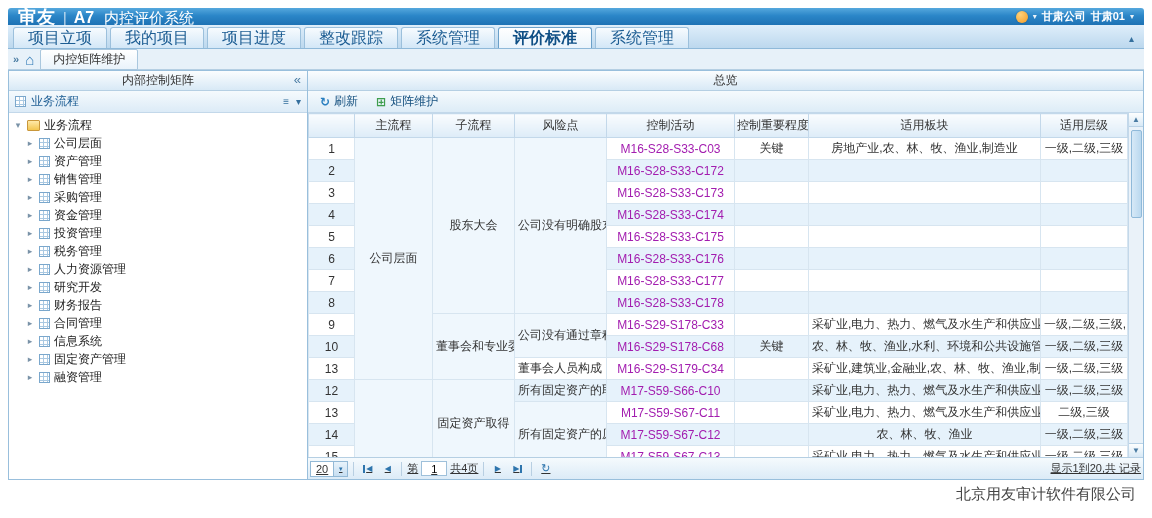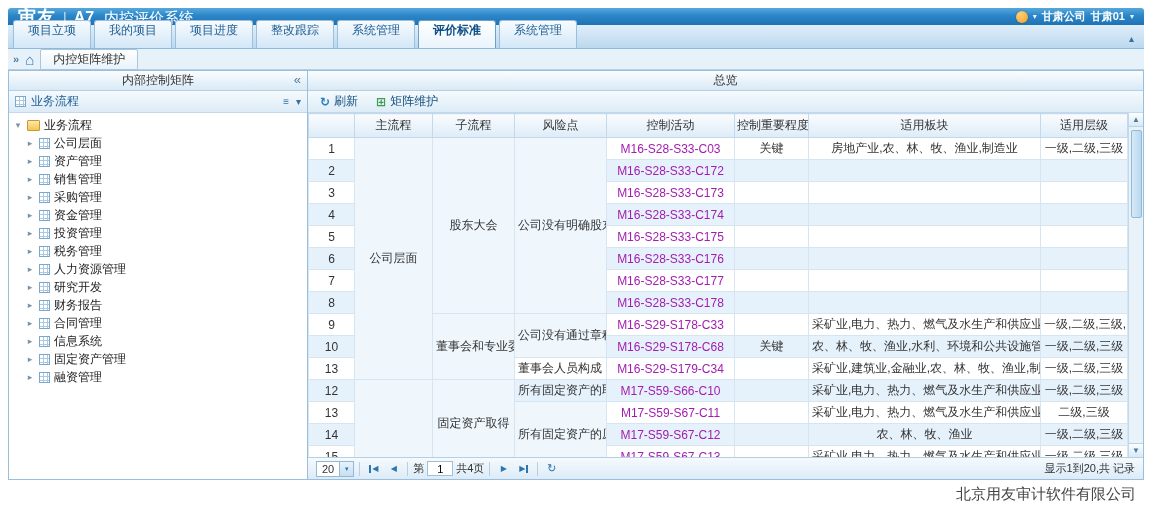--- a/index.html
+++ b/index.html
@@ -13,21 +13,21 @@
   .brand-sep { margin:0 7px; opacity:.75; font-size:14px; }
   .brand-product { font-size:16px; font-weight:bold; }
   .brand-title { font-size:15px; font-weight:normal; margin-left:10px; }
   .userbox { margin-left:auto; display:flex; align-items:center; gap:5px; font-size:11px; font-weight:bold; cursor:pointer; }
   .user-icon { width:12px; height:12px; border-radius:50%; background:radial-gradient(circle at 35% 30%,#ffd27a,#f59a23); display:inline-block; box-shadow:0 0 2px rgba(0,0,0,.3); }
   .caret { font-size:8px; opacity:.9; }
 
   
   .tabbar { height:24px; background:linear-gradient(#dfeefa,#bcd8ee); border-bottom:1px solid #8fb9d9; display:flex; align-items:flex-end; padding:2px 5px 0 5px; }
   .tabstrip { display:flex; gap:3px; align-items:flex-end; }
-  .tab { height:28px; line-height:19px; padding:0 14px; font-size:12px; color:#1d5d93; background:linear-gradient(#f7fbfe,#d3e7f7); border:1px solid #9cc0dc; border-bottom:none; border-radius:3px 3px 0 0; cursor:pointer; white-space:nowrap; }
+  .tab { height:21px; line-height:19px; padding:0 14px; font-size:16px; color:#1d5d93; background:linear-gradient(#f7fbfe,#d3e7f7); border:1px solid #9cc0dc; border-bottom:none; border-radius:3px 3px 0 0; cursor:pointer; white-space:nowrap; }
   .tab.active { background:linear-gradient(#ffffff,#eaf4fc); font-weight:bold; color:#0f4f85; border-color:#6ba0c9; }
   .tab-collapse { margin-left:auto; color:#35709e; font-size:10px; cursor:pointer; padding:0 5px 4px 5px; }
 
   
   .crumbbar { height:21px; background:#e7f1f9; border-bottom:1px solid #b5cfe3; display:flex; align-items:center; gap:6px; padding:0 5px; }
   .crumb-chevrons { color:#4a7ca3; font-weight:bold; font-size:11px; cursor:pointer; }
   .home-icon { color:#2d78b5; font-size:15px; line-height:1; cursor:pointer; }
   .crumb-tab { background:linear-gradient(#ffffff,#e9f3fb); border:1px solid #a9c7de; border-radius:2px 2px 0 0; padding:1px 12px; font-size:12px; color:#333; cursor:pointer; }
 
   
@@ -64,21 +64,21 @@
   tbody td.merged { background:#eff7fd !important; vertical-align:middle; }
   td.left { text-align:left; }
   .code-link { color:#a21caf; text-decoration:none; }
 
   .vscroll { position:absolute; top:0; right:0; bottom:0; width:15px; background:#eaf2f9; border-left:1px solid #c3d8ea; display:flex; flex-direction:column; align-items:center; }
   .vs-btn { height:14px; width:100%; text-align:center; font-size:8px; color:#4a7ca3; background:linear-gradient(#fdfefe,#d8e9f6); border-bottom:1px solid #b9d2e6; cursor:pointer; line-height:14px; }
   .vs-down { margin-top:auto; border-top:1px solid #b9d2e6; border-bottom:none; }
   .vs-thumb { width:11px; height:88px; margin-top:3px; background:linear-gradient(90deg,#d7e9f7,#b9d8ef); border:1px solid #8fb9d9; border-radius:2px; cursor:grab; }
 
   
-  .pagebar { height:22px; flex:0 0 22px; background:linear-gradient(#f5fafd,#dcebf7); border-top:1px solid #b5cfe3; display:flex; align-items:center; gap:3px; padding:0 8px; font-size:11px; color:#333; }
+  .pagebar { height:22px; flex:0 0 22px; background:linear-gradient(#f5fafd,#dcebf7); border-top:1px solid #b5cfe3; display:flex; align-items:center; gap:3px; padding:0 2px; font-size:11px; color:#333;text-decoration:underline; }
   .pagesize { display:inline-flex; align-items:stretch; border:1px solid #93b9d6; background:#fff; height:16px; cursor:pointer; }
   .pagesize-value { padding:0 5px; min-width:16px; display:flex; align-items:center; }
   .ps-caret { width:14px; background:linear-gradient(#e8f3fb,#c7def1); border-left:1px solid #93b9d6; display:flex; align-items:center; justify-content:center; font-size:7px; color:#2e75ad; }
   .pg-btn { width:17px; height:16px; display:inline-flex; align-items:center; justify-content:center; font-size:8px; color:#2e75ad; cursor:pointer; border-radius:2px; }
   .pg-btn.first::before { content:""; width:2px; height:8px; background:#2e75ad; margin-right:1px; }
   .pg-btn.last::after { content:""; width:2px; height:8px; background:#2e75ad; margin-left:1px; }
   .pg-refresh { font-size:11px; }
   .pg-sep { width:1px; height:14px; background:#b8cfe2; margin:0 2px; }
   .pg-input { width:26px; height:15px; border:1px solid #9ec0da; font-size:11px; text-align:center; padding:0; font-family:inherit; }
   .records { margin-left:auto; font-size:11px; color:#333; white-space:nowrap; }

